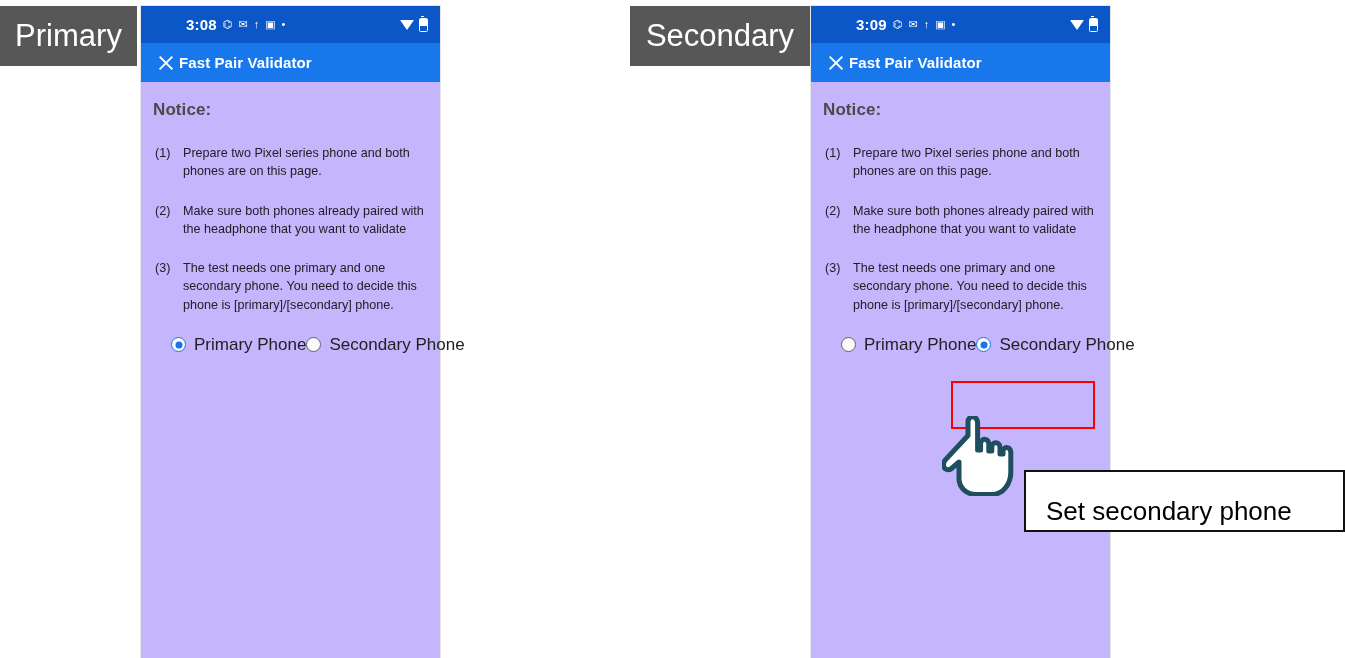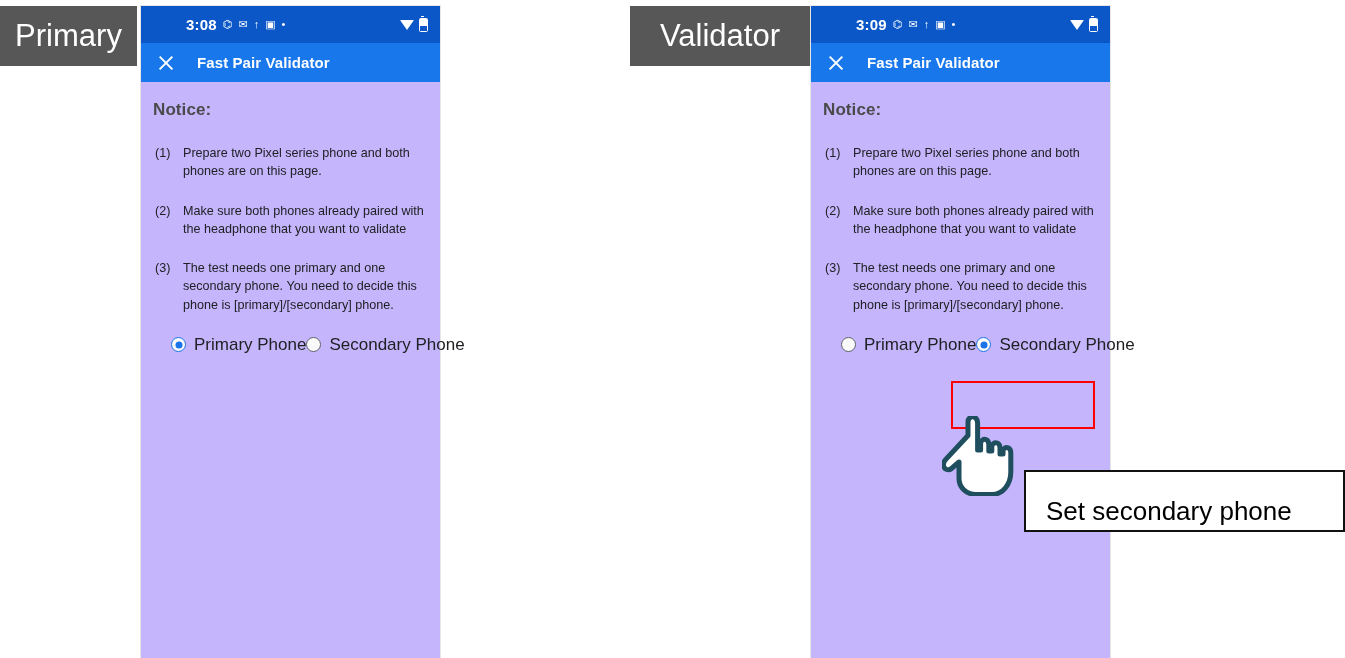--- a/index.html
+++ b/index.html
@@ -54,21 +54,21 @@
     display:flex;align-items:center;
   }
   .appbar .x{
     margin-left:12px;width:26px;height:26px;position:relative;flex:none;cursor:pointer;
   }
   .appbar .x:before,.appbar .x:after{
     content:"";position:absolute;left:4px;top:12px;width:18px;height:2.1px;background:#fff;
   }
   .appbar .x:before{transform:rotate(45deg);}
   .appbar .x:after{transform:rotate(-45deg);}
-  .appbar .title{margin-left:18px;font-size:15px;font-weight:bold;letter-spacing:0.1px;}
+  .appbar .title{font-size:15px;font-weight:bold;letter-spacing:0.1px;}
 
   .content{background:#c4b5fd;height:652px;position:relative;}
   .notice{
     padding:18px 0 0 12px;font-size:17px;font-weight:bold;color:#4a4a4a;
     letter-spacing:0.1px;
   }
   .items{margin-top:24px;padding:0 14px 0 14px;}
   .item{display:flex;margin-bottom:21px;}
   .item .num{width:28px;flex:none;font-size:12.6px;color:#202124;line-height:1.45;}
   .item .txt{font-size:12.6px;color:#202124;line-height:1.45;}
@@ -173,21 +173,21 @@
       <div class="nextbtn">NEXT</div>
       <div class="navicons">
         <span class="nav-back"></span>
         <span class="nav-home"></span>
         <span class="nav-recent"></span>
       </div>
     </div>
   </div>
 
   <div class="seclabel" id="label-secondary">
-    <span>Validator</span>
+    <span>Secondary</span>
   </div>
 
   <div class="phone" id="phone-secondary">
     <div class="statusbar">
       <div class="sb-left">
         <span class="sb-time">3:09</span>
         <span class="sb-ico">⌬</span>
         <span class="sb-ico">✉</span>
         <span class="sb-ico">↑</span>
         <span class="sb-ico">▣</span>

